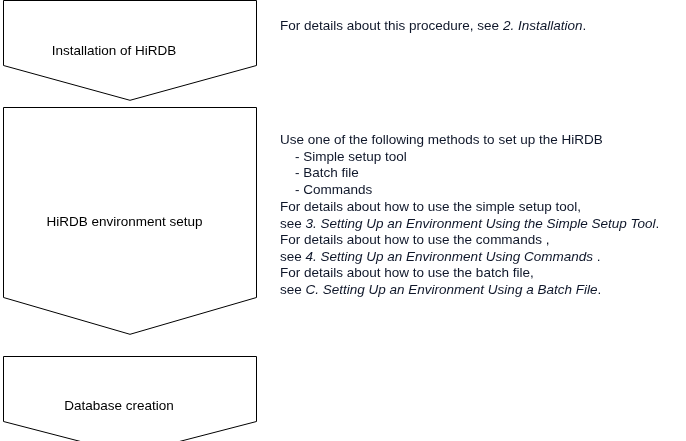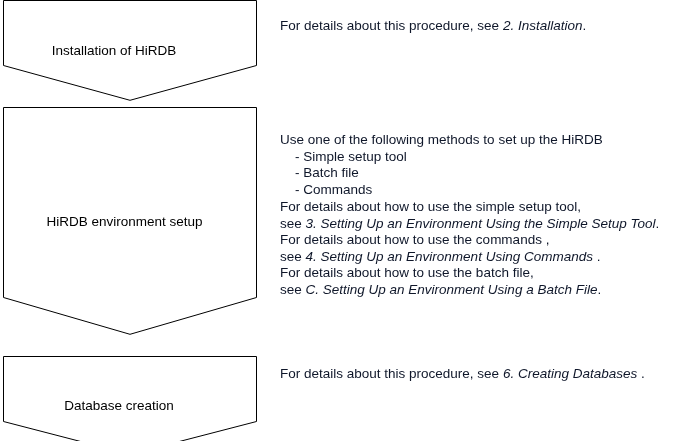--- a/index.html
+++ b/index.html
@@ -83,17 +83,14 @@
 
   <div id="note-environment-details" class="note">
       <div class="line"><span>For details about how to use the simple setup tool,</span></div>
       <div class="line"><span>see </span><span class="it">3. Setting Up an Environment Using the Simple Setup Tool</span><span>.</span></div>
       <div class="line"><span>For details about how to use the commands ,</span></div>
       <div class="line"><span>see </span><span class="it">4. Setting Up an Environment Using Commands</span><span> .</span></div>
       <div class="line"><span>For details about how to use the batch file,</span></div>
       <div class="line"><span>see </span><span class="it">C. Setting Up an Environment Using a Batch File</span><span>.</span></div>
     </div>
 
-  <div id="note-database" class="note">
-      <div class="line"><span>For details about this procedure, see </span><span class="it">6. Creating Databases</span><span> .</span></div>
-    </div>
 
 </div>
 
 </body></html>

